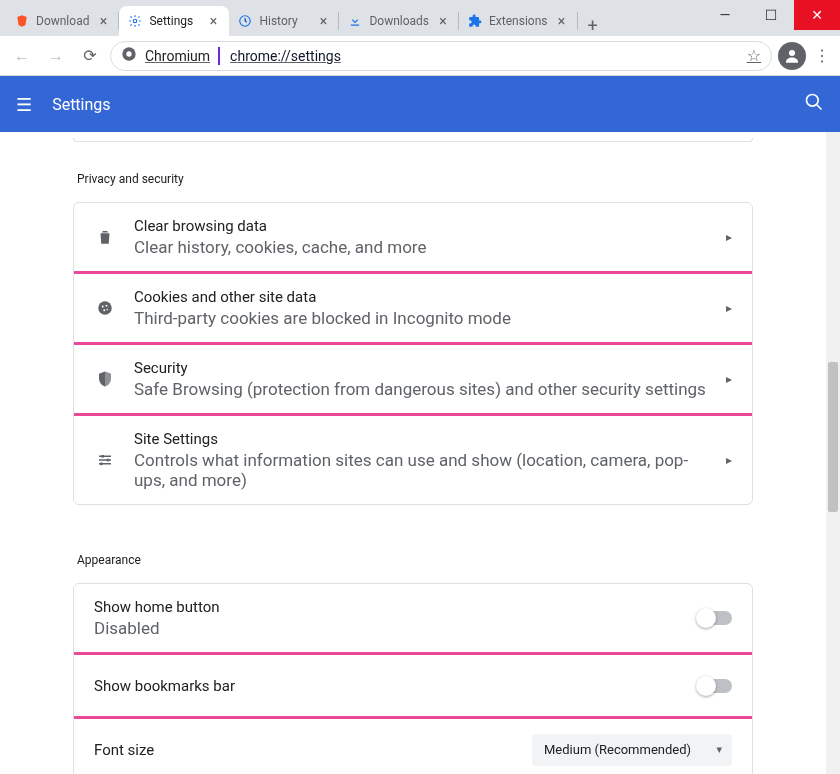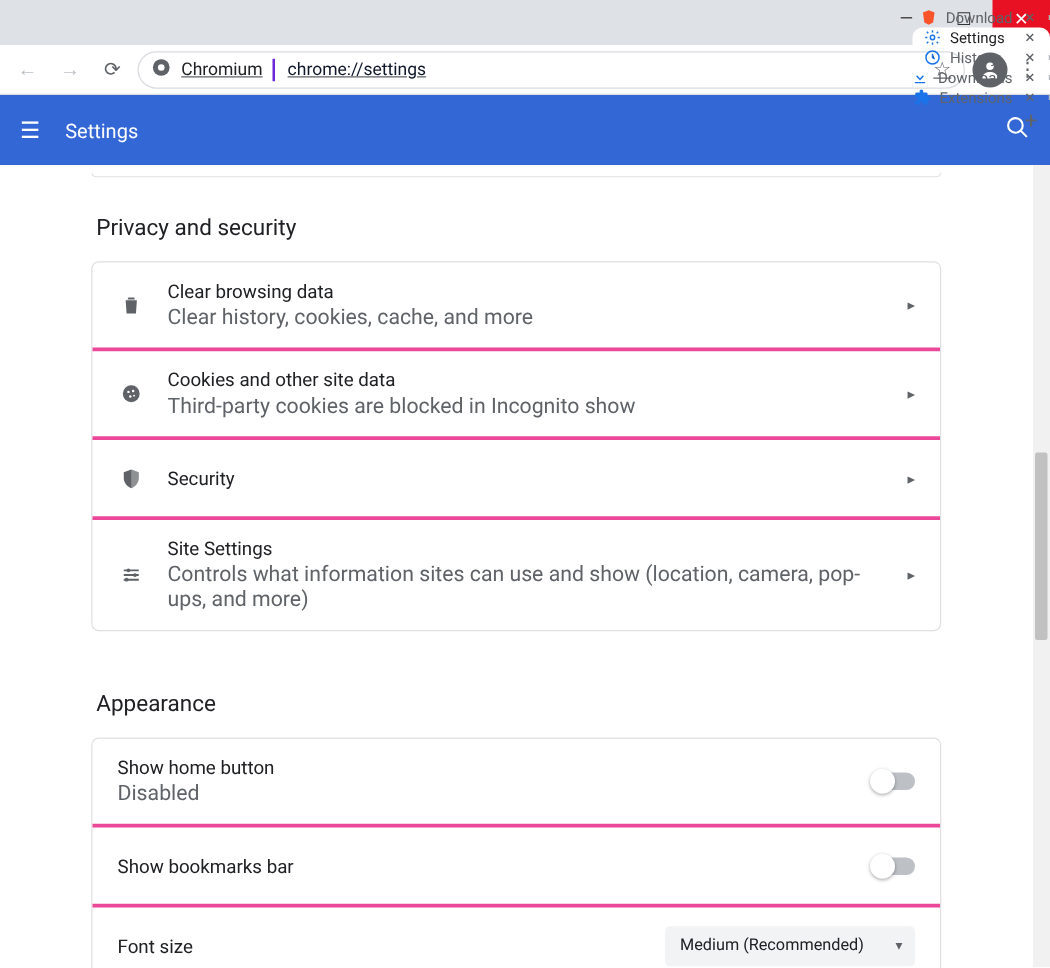--- a/index.html
+++ b/index.html
@@ -32,21 +32,20 @@
   .wc-close { background: #e81123; color: #fff; }
 
   
   .tabstrip {
     display: flex;
     align-items: flex-end;
     background: #dee1e6;
     height: 36px;
     padding-left: 6px;
     padding-top: 6px;
-    flex-direction: column;
   }
   .tab {
     display: flex;
     align-items: center;
     gap: 6px;
     height: 30px;
     padding: 0 8px;
     max-width: 130px;
     min-width: 110px;
     border-top-left-radius: 8px;
@@ -132,21 +131,21 @@
   }
   .partial-card-bottom {
     height: 4px;
     border: 1px solid #e0e0e0;
     border-top: none;
     border-radius: 0 0 6px 6px;
     margin-bottom: 30px;
   }
   .section-title {
     color: #202124;
-    font-size: 18px;
+    font-size: 12px;
     margin: 8px 0 16px 4px;
   }
   .card {
     border: 1px solid #e0e0e0;
     border-radius: 6px;
     background: #fff;
   }
   .row {
     display: flex;
     align-items: center;
@@ -314,33 +313,34 @@
             <svg width="18" height="18" viewBox="0 0 24 24">
               <circle cx="12" cy="12" r="9" fill="#5f6368"></circle>
               <circle cx="9" cy="10" r="1.3" fill="#fff"></circle>
               <circle cx="14" cy="9" r="1.3" fill="#fff"></circle>
               <circle cx="11" cy="15" r="1.3" fill="#fff"></circle>
               <circle cx="15" cy="14" r="1" fill="#fff"></circle>
             </svg>
           </div>
         <div class="row-text">
           <div class="row-title">Cookies and other site data</div>
-          <div class="row-sub">Third-party cookies are blocked in Incognito show</div>
+          <div class="row-sub">Third-party cookies are blocked in Incognito mode</div>
         </div>
         <div class="row-arrow">▸</div>
       </div>
       <div class="row">
         <div class="row-icon">
             <svg width="18" height="18" viewBox="0 0 24 24">
               <path fill="#5f6368" d="M12 2l8 3v6c0 5-3.4 9.7-8 11-4.6-1.3-8-6-8-11V5z"></path>
               <path fill="#fff" d="M12 2v20c4.6-1.3 8-6 8-11V5z" opacity="0.3"></path>
             </svg>
           </div>
         <div class="row-text">
           <div class="row-title">Security</div>
+          <div class="row-sub">Safe Browsing (protection from dangerous sites) and other security settings</div>
         </div>
         <div class="row-arrow">▸</div>
       </div>
       <div class="row">
         <div class="row-icon">
             <svg width="18" height="18" viewBox="0 0 24 24">
               <path stroke="#5f6368" stroke-width="2" d="M4 7h16M4 12h16M4 17h16"></path>
               <circle cx="9" cy="7" r="2" fill="#5f6368"></circle>
               <circle cx="16" cy="12" r="2" fill="#5f6368"></circle>
               <circle cx="7" cy="17" r="2" fill="#5f6368"></circle>

